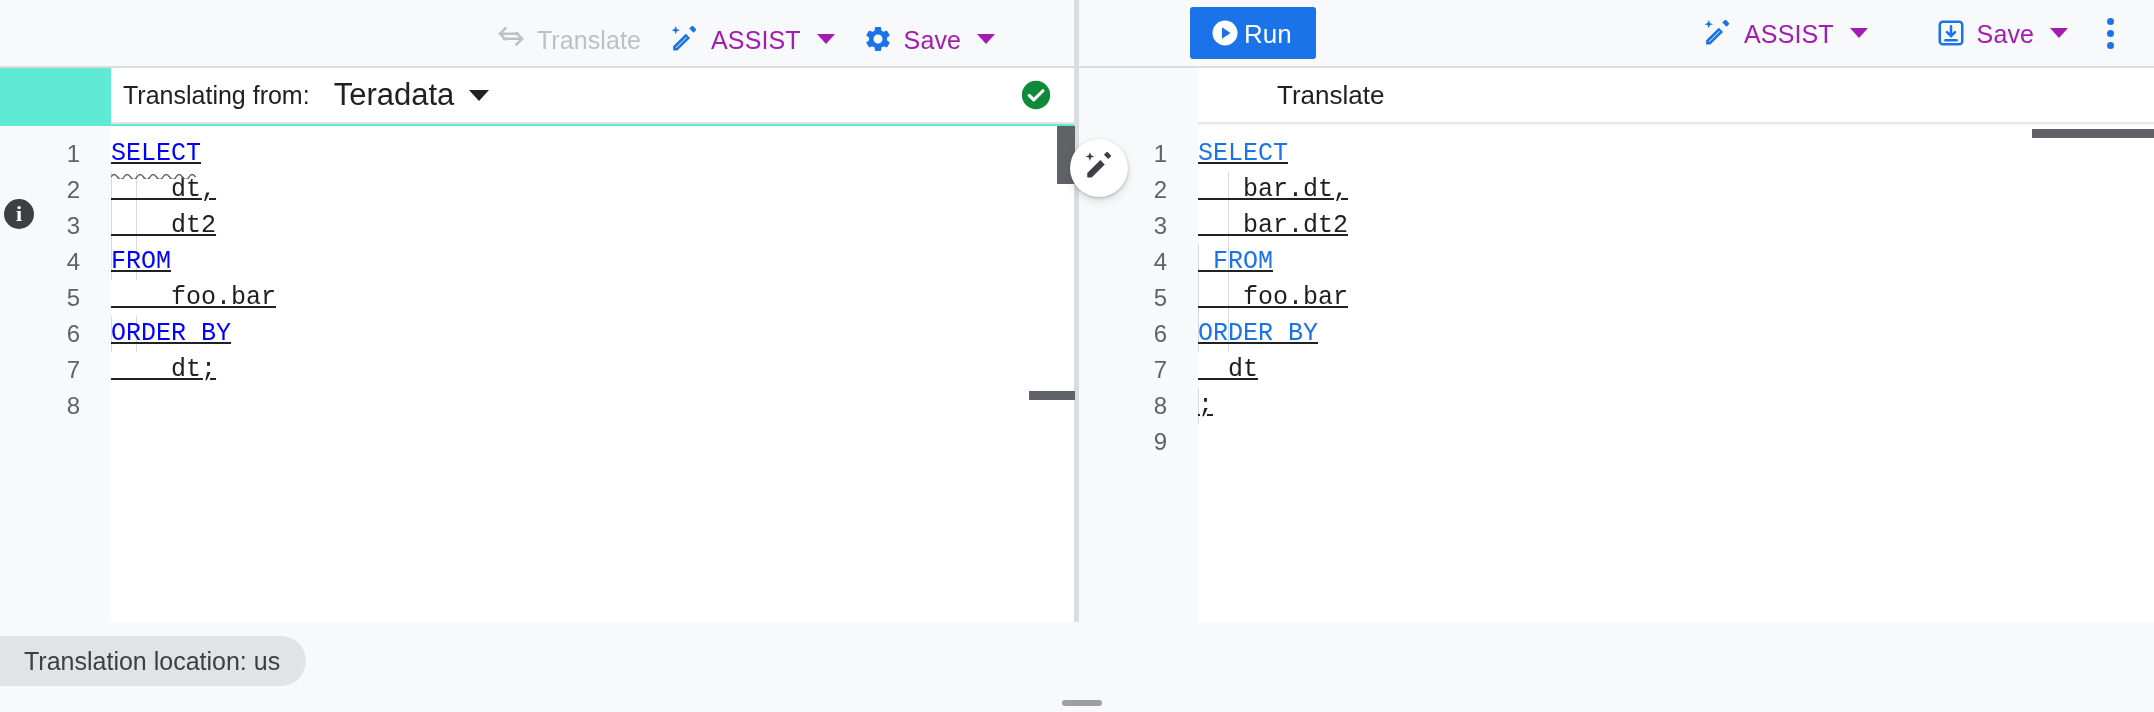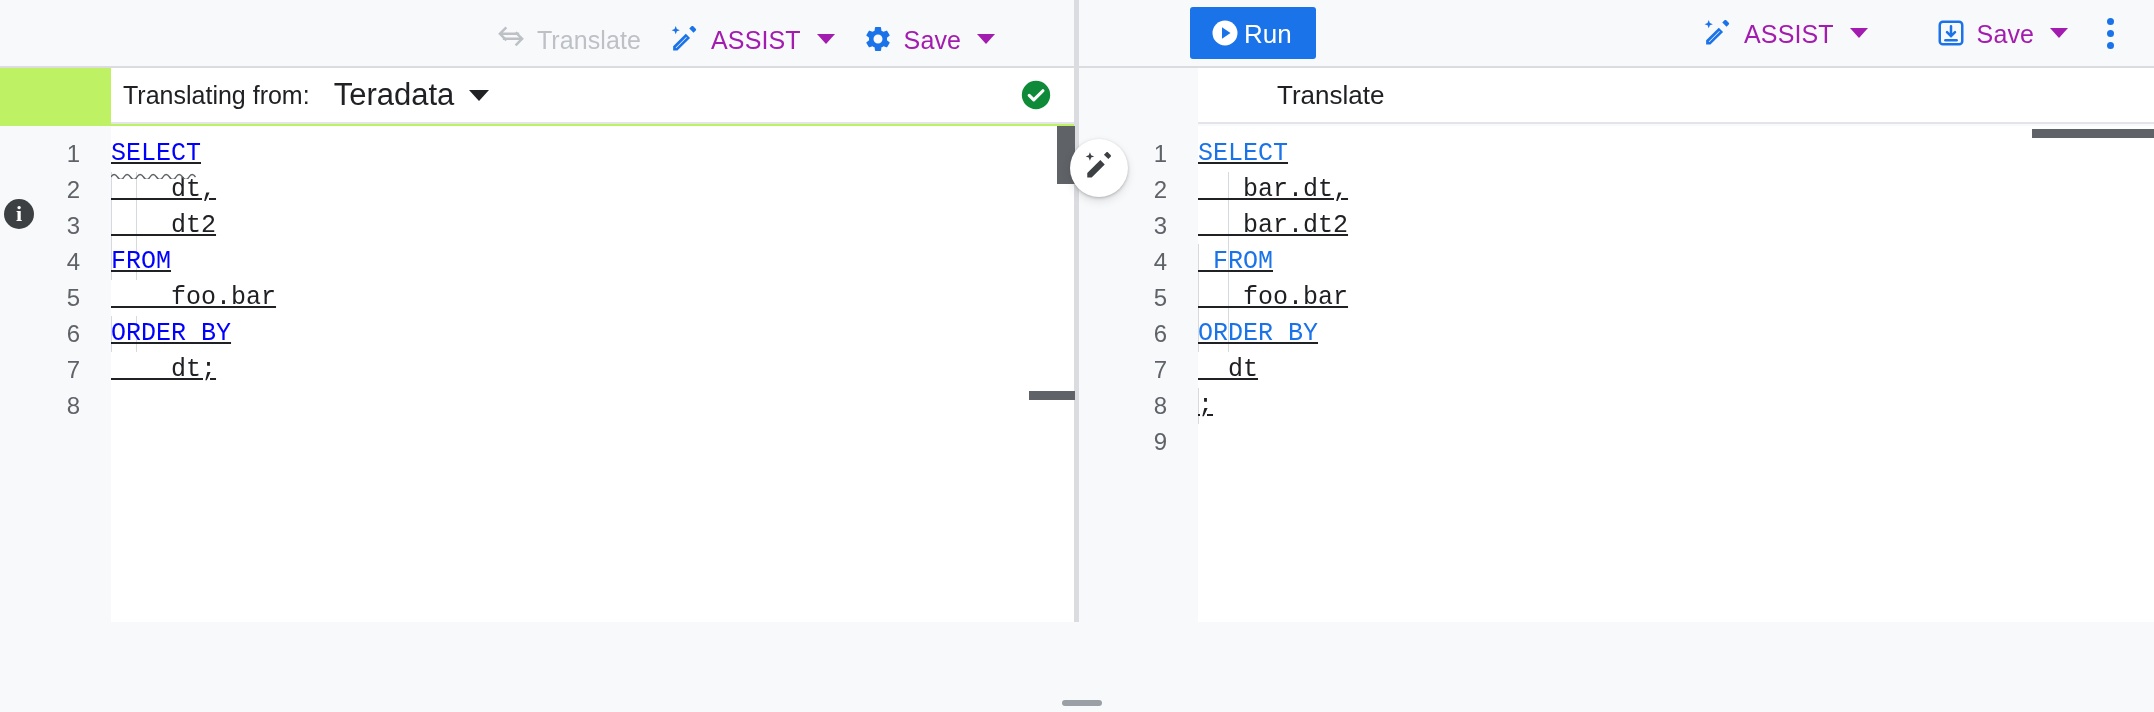--- a/index.html
+++ b/index.html
@@ -105,21 +105,21 @@
     border-radius: 50%;
     flex: 0 0 auto;
   }
   .kebab i { display:block; width: 7px; height: 7px; border-radius: 50%; background: #1a73e8; }
 
   
   .panel-left {
     position: absolute;
     left: 0; top: 68px;
     width: 1075px; height: 554px;
-    background: #bef264;
+    background: #5eead4;
     padding-left: 42px;
   }
   .panel-right {
     position: absolute;
     left: 1079px; top: 68px;
     width: 1075px; height: 554px;
     background: #f8f9fa;
   }
   .v-divider {
     position: absolute;
@@ -485,15 +485,20 @@
 
   <div class="float-assist">
     <span>
       <svg width="32" height="32" viewBox="0 0 24 24" fill="#3c4043">
         <path d="M5.2 1.6 6.1 3.9 8.4 4.8 6.1 5.7 5.2 8 4.3 5.7 2 4.8 4.3 3.9z"></path>
         <path d="M20.7 5.1c.4-.4.4-1 0-1.4l-1.9-1.9c-.4-.4-1-.4-1.4 0l-1.7 1.7 3.3 3.3 1.7-1.7zM3.2 17.3V20.6h3.3L16.3 10.8 13 7.5 3.2 17.3z"></path>
       </svg>
     </span>
   </div>
 
+  <div class="bottom-area">
+    <div class="loc-chip">
+      <span>Translation location: us</span>
+    </div>
+  </div>
   <div class="drag-handle"></div>
 
 </div>
 
 </body></html>

